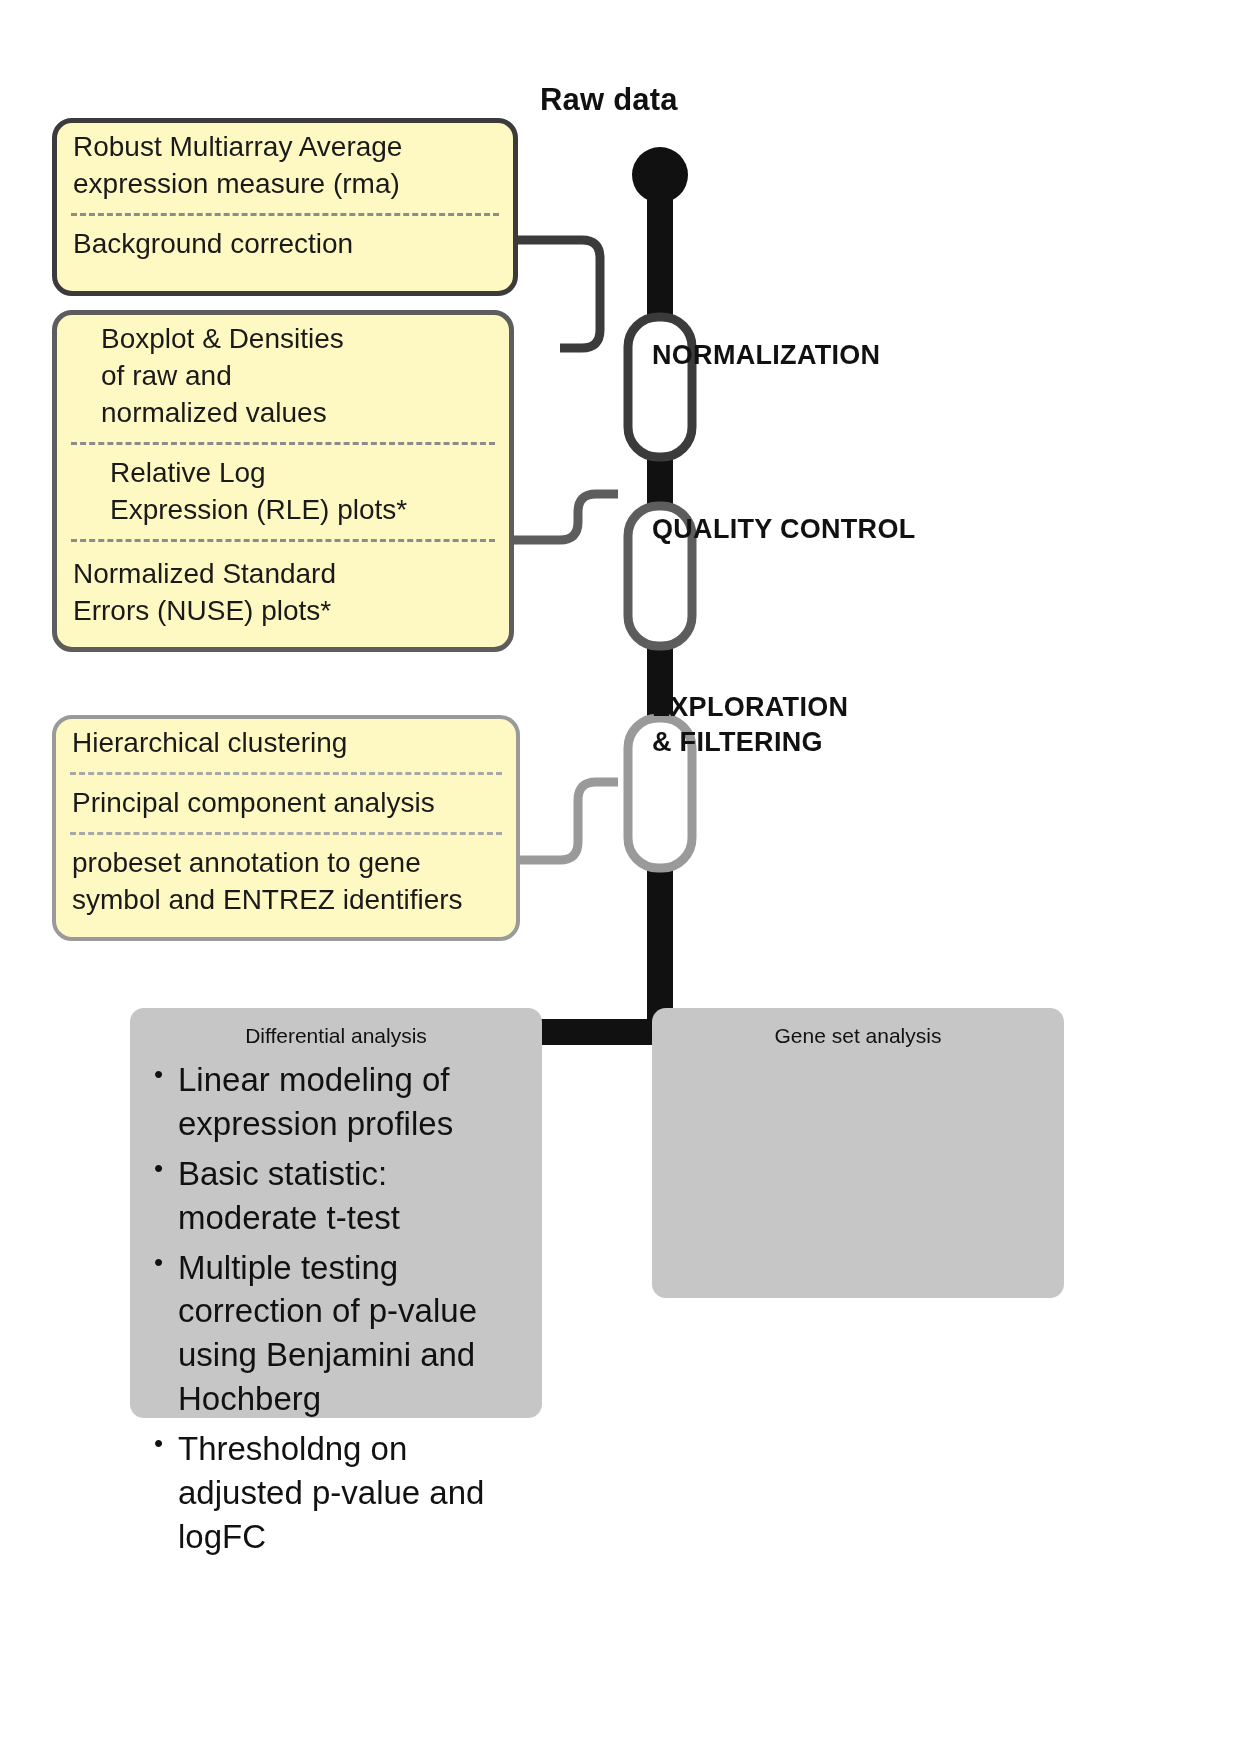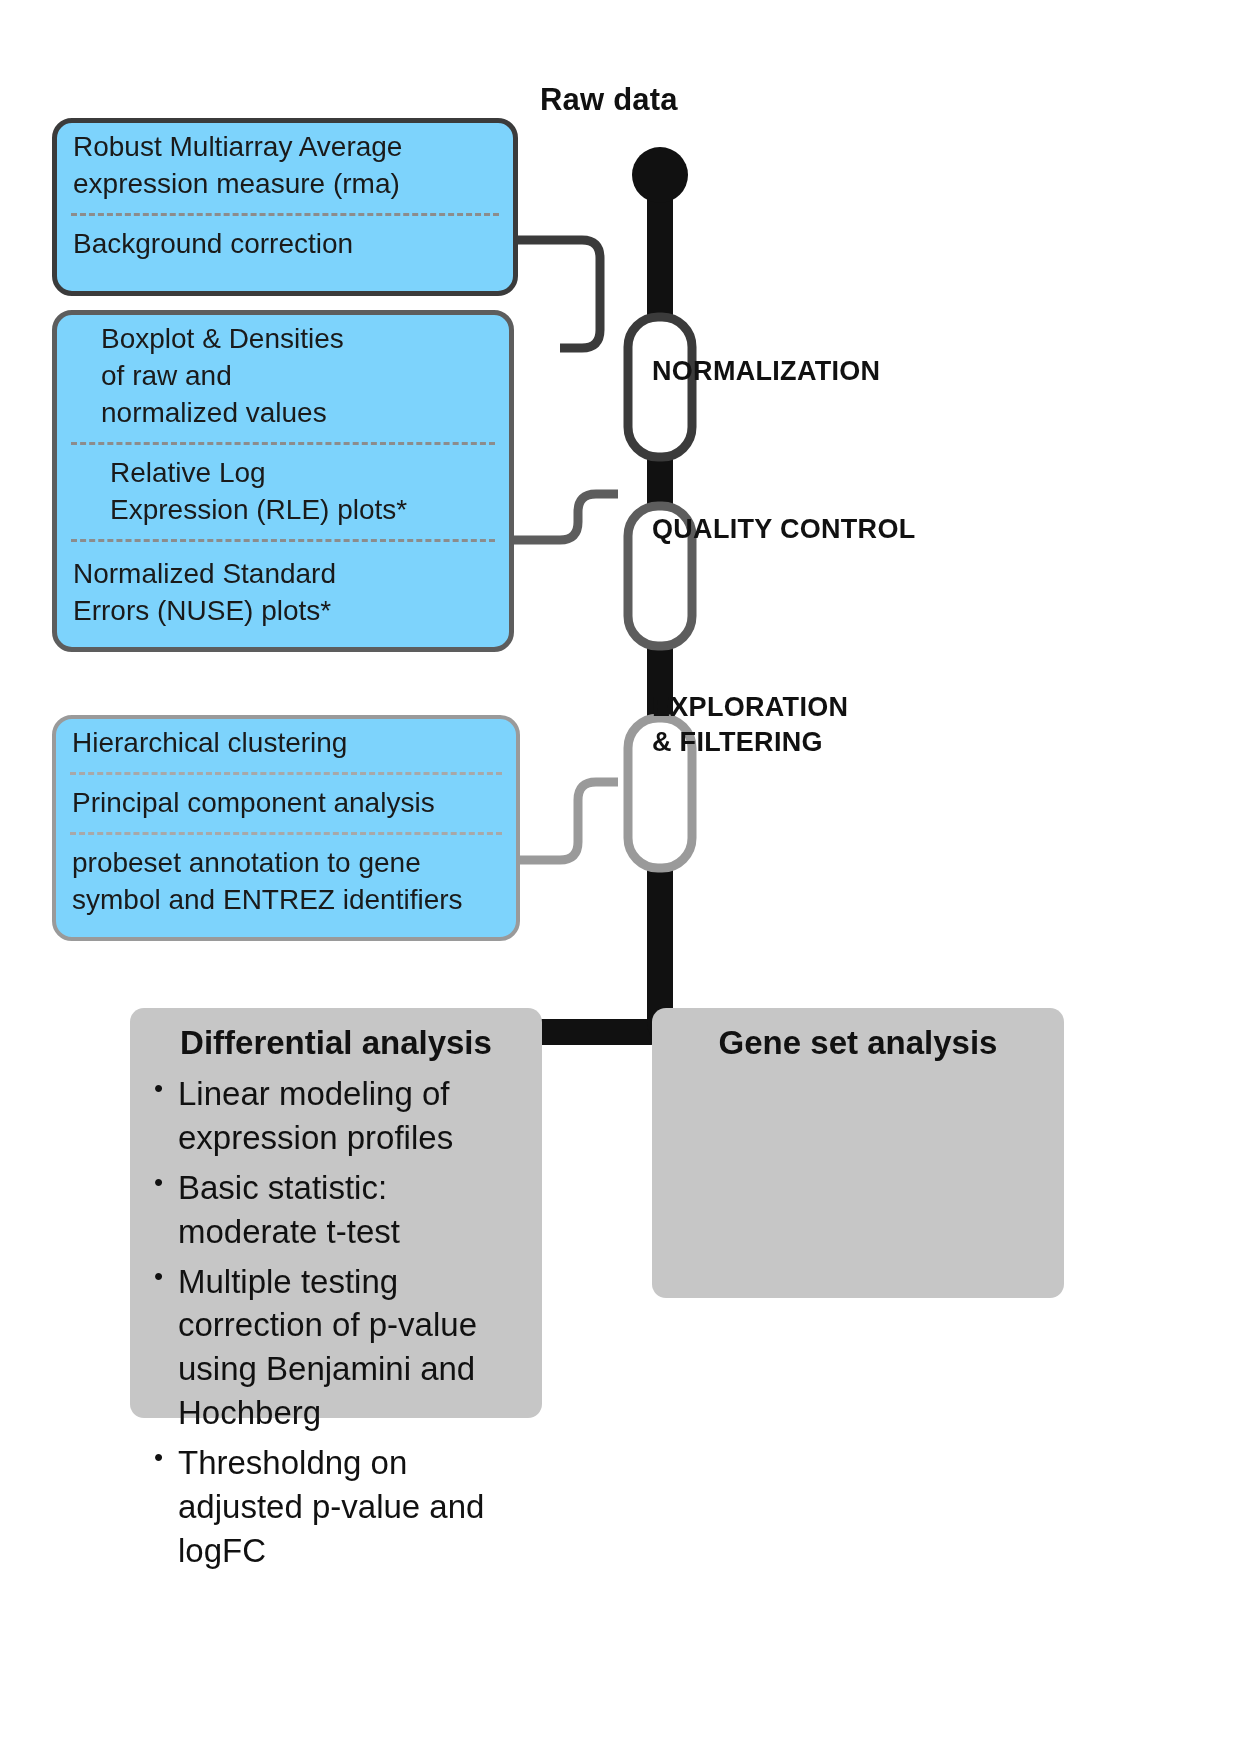--- a/index.html
+++ b/index.html
@@ -42,21 +42,21 @@
     letter-spacing: 0.2px;
     color: #111;
     white-space: nowrap;
   }
 
   
   .panel {
     position: absolute;
     box-sizing: border-box;
     border-radius: 20px;
-    background: #7dd3fc;
+    background: #fef9c3;
   }
   .panel.dark { border: 5px solid #3b3b3b; }
   .panel.mid  { border: 5px solid #5d5d5d; }
   .panel.light{ border: 4px solid #9a9a9a; margin-top: 47px; }
 
   .panel .row {
     padding: 6px 14px 6px 16px;
     font-size: 28px;
     line-height: 1.32;
     color: #1a1a1a;
@@ -75,41 +75,40 @@
   
   .stage-label {
     position: absolute;
     font-size: 27px;
     font-weight: bold;
     letter-spacing: 0.3px;
     line-height: 1.3;
     color: #111;
     white-space: nowrap;
   }
-  #label-normalization { left: 652px; top: 338px; margin-top: 16px; }
+  #label-normalization { left: 652px; top: 338px; }
   #label-quality       { left: 652px; top: 512px; }
   #label-exploration   { left: 652px; top: 690px; }
 
   
   .bottom-box {
     position: absolute;
     box-sizing: border-box;
     background: #c6c6c6;
     border-radius: 14px;
     padding: 14px 18px 20px 18px;
   }
   #box-differential { left: 130px; top: 1008px; width: 412px; height: 410px; }
   #box-geneset      { left: 652px; top: 1008px; width: 412px; height: 290px; }
 
   .bottom-title {
-    font-size: 33px;
+    font-size: 21px;
     text-align: center;
     color: #111;
     margin: 2px 0 10px 0;
-    font-weight: bold;
   }
   .bullets {
     margin: 0;
     padding: 0 0 0 26px;
     list-style: none;
   }
   .bullets li {
     position: relative;
     font-size: 33px;
     line-height: 1.33;

